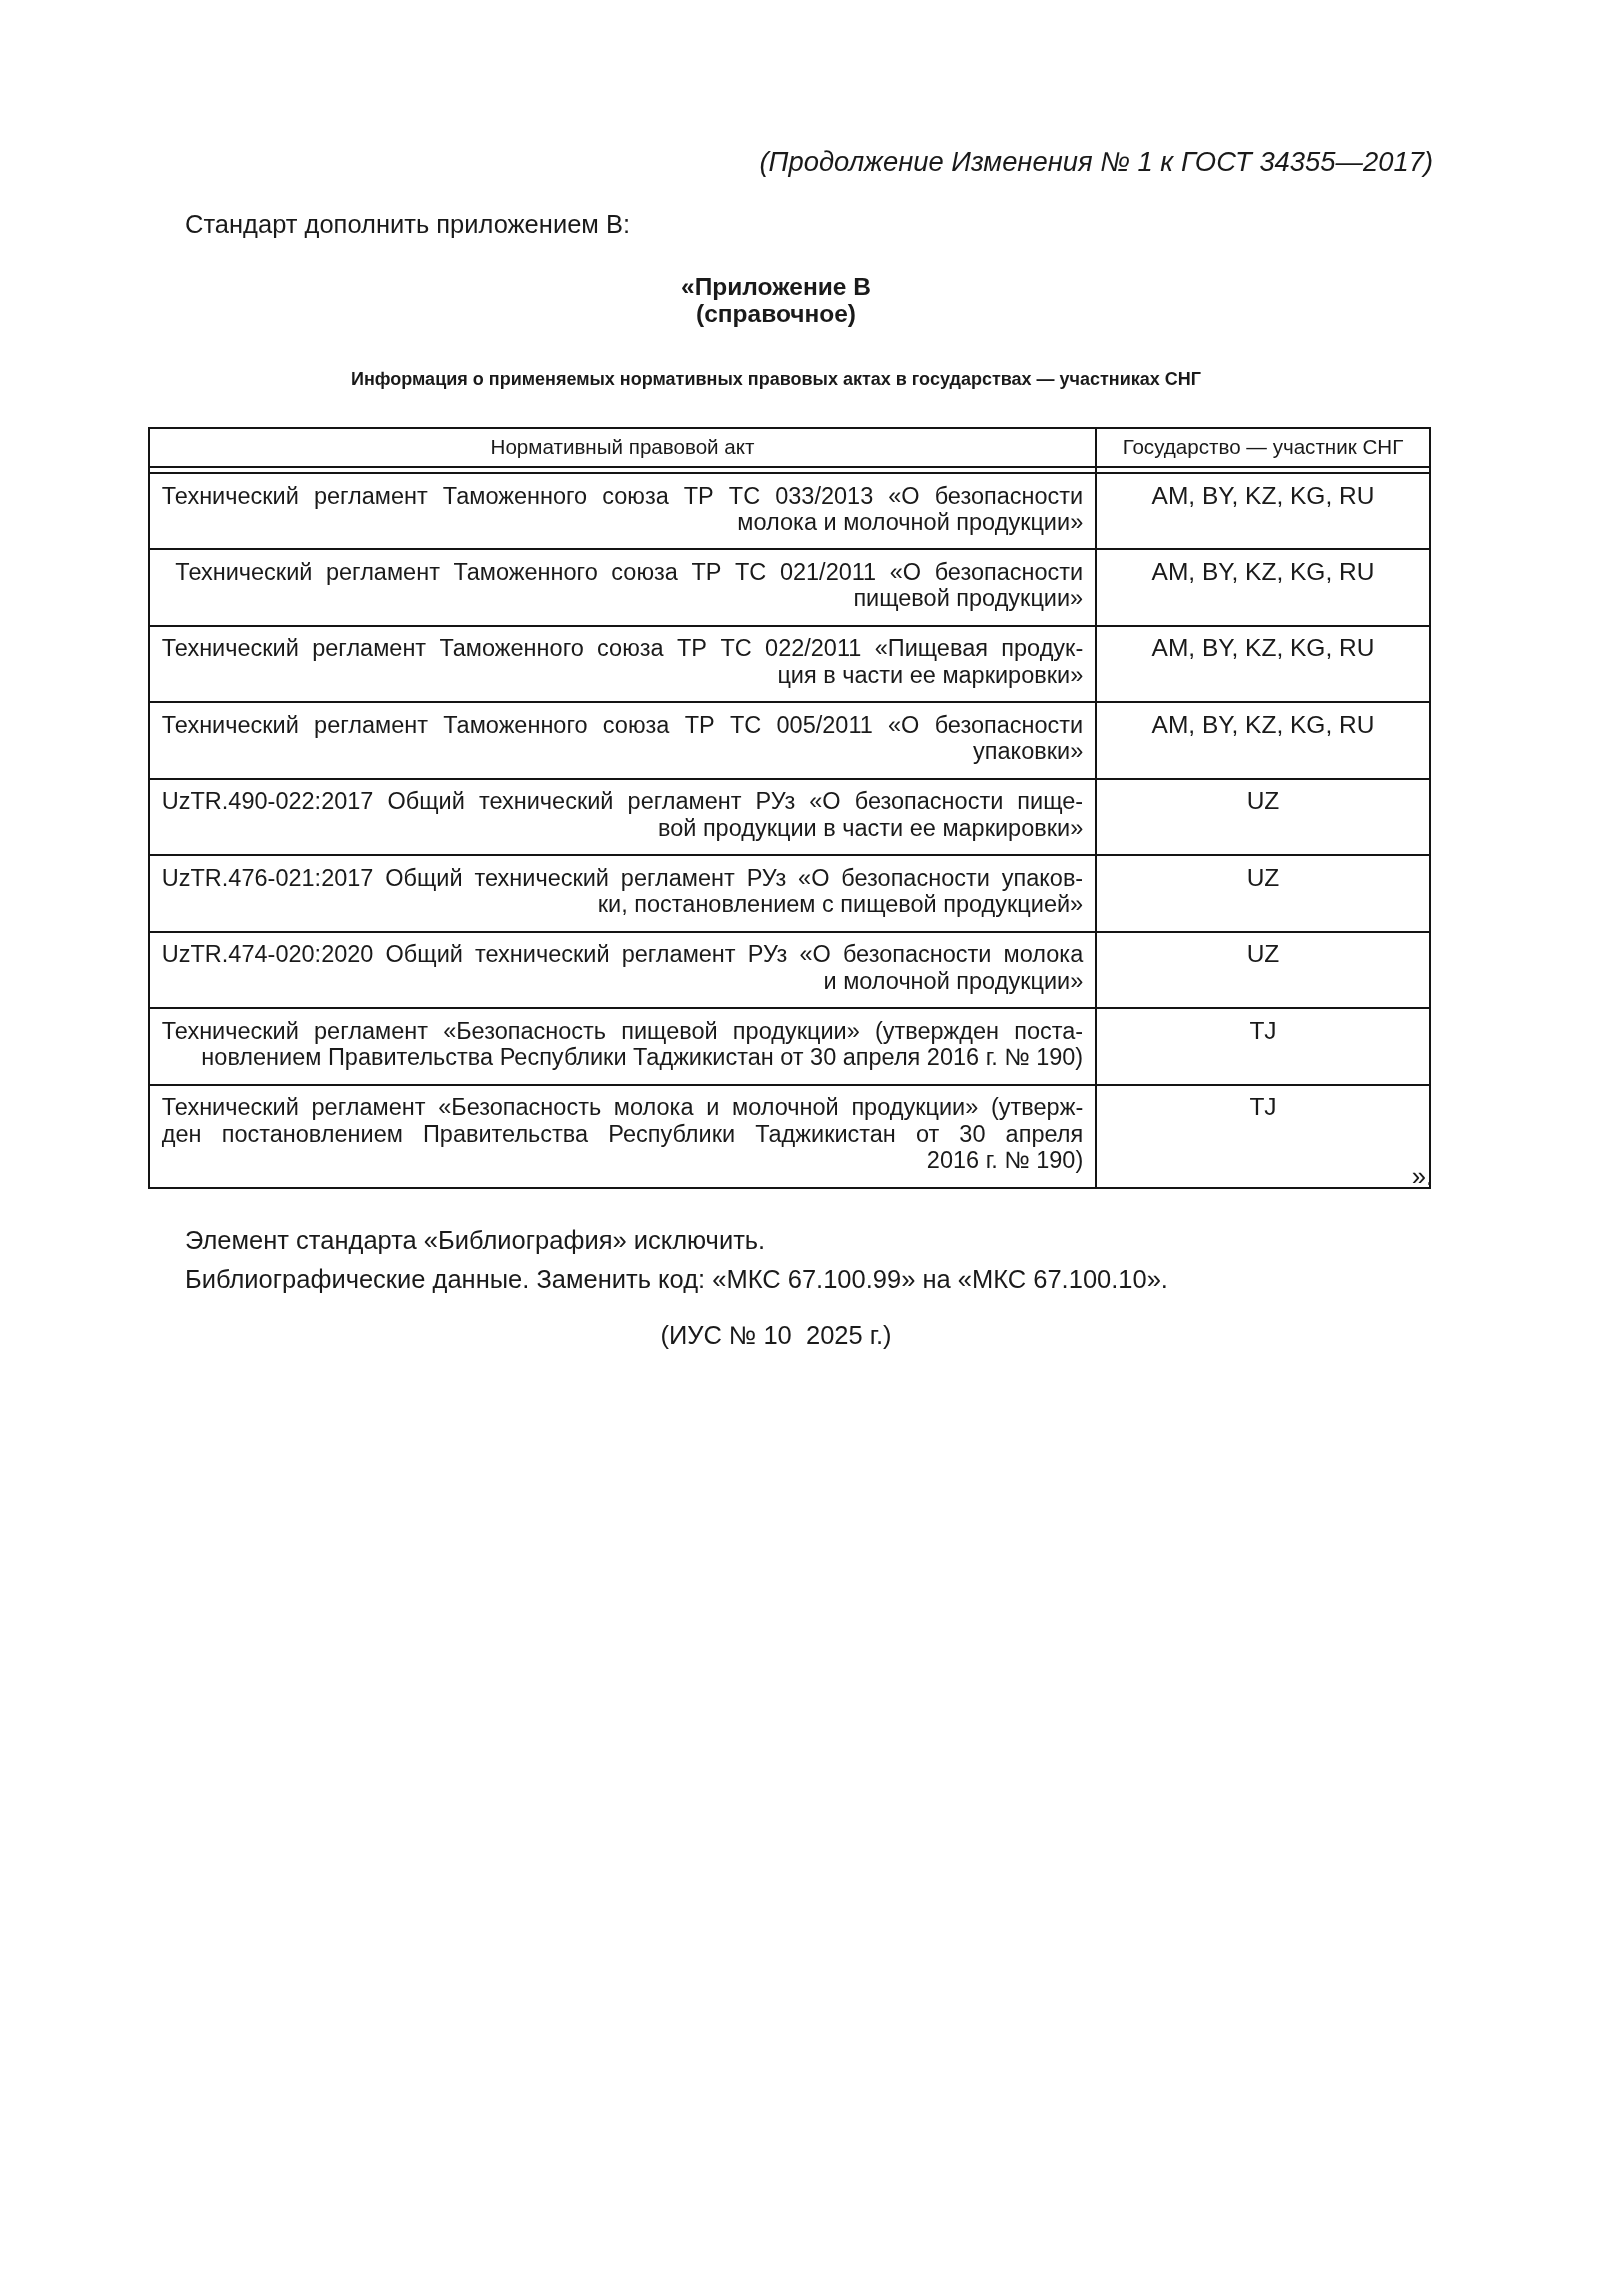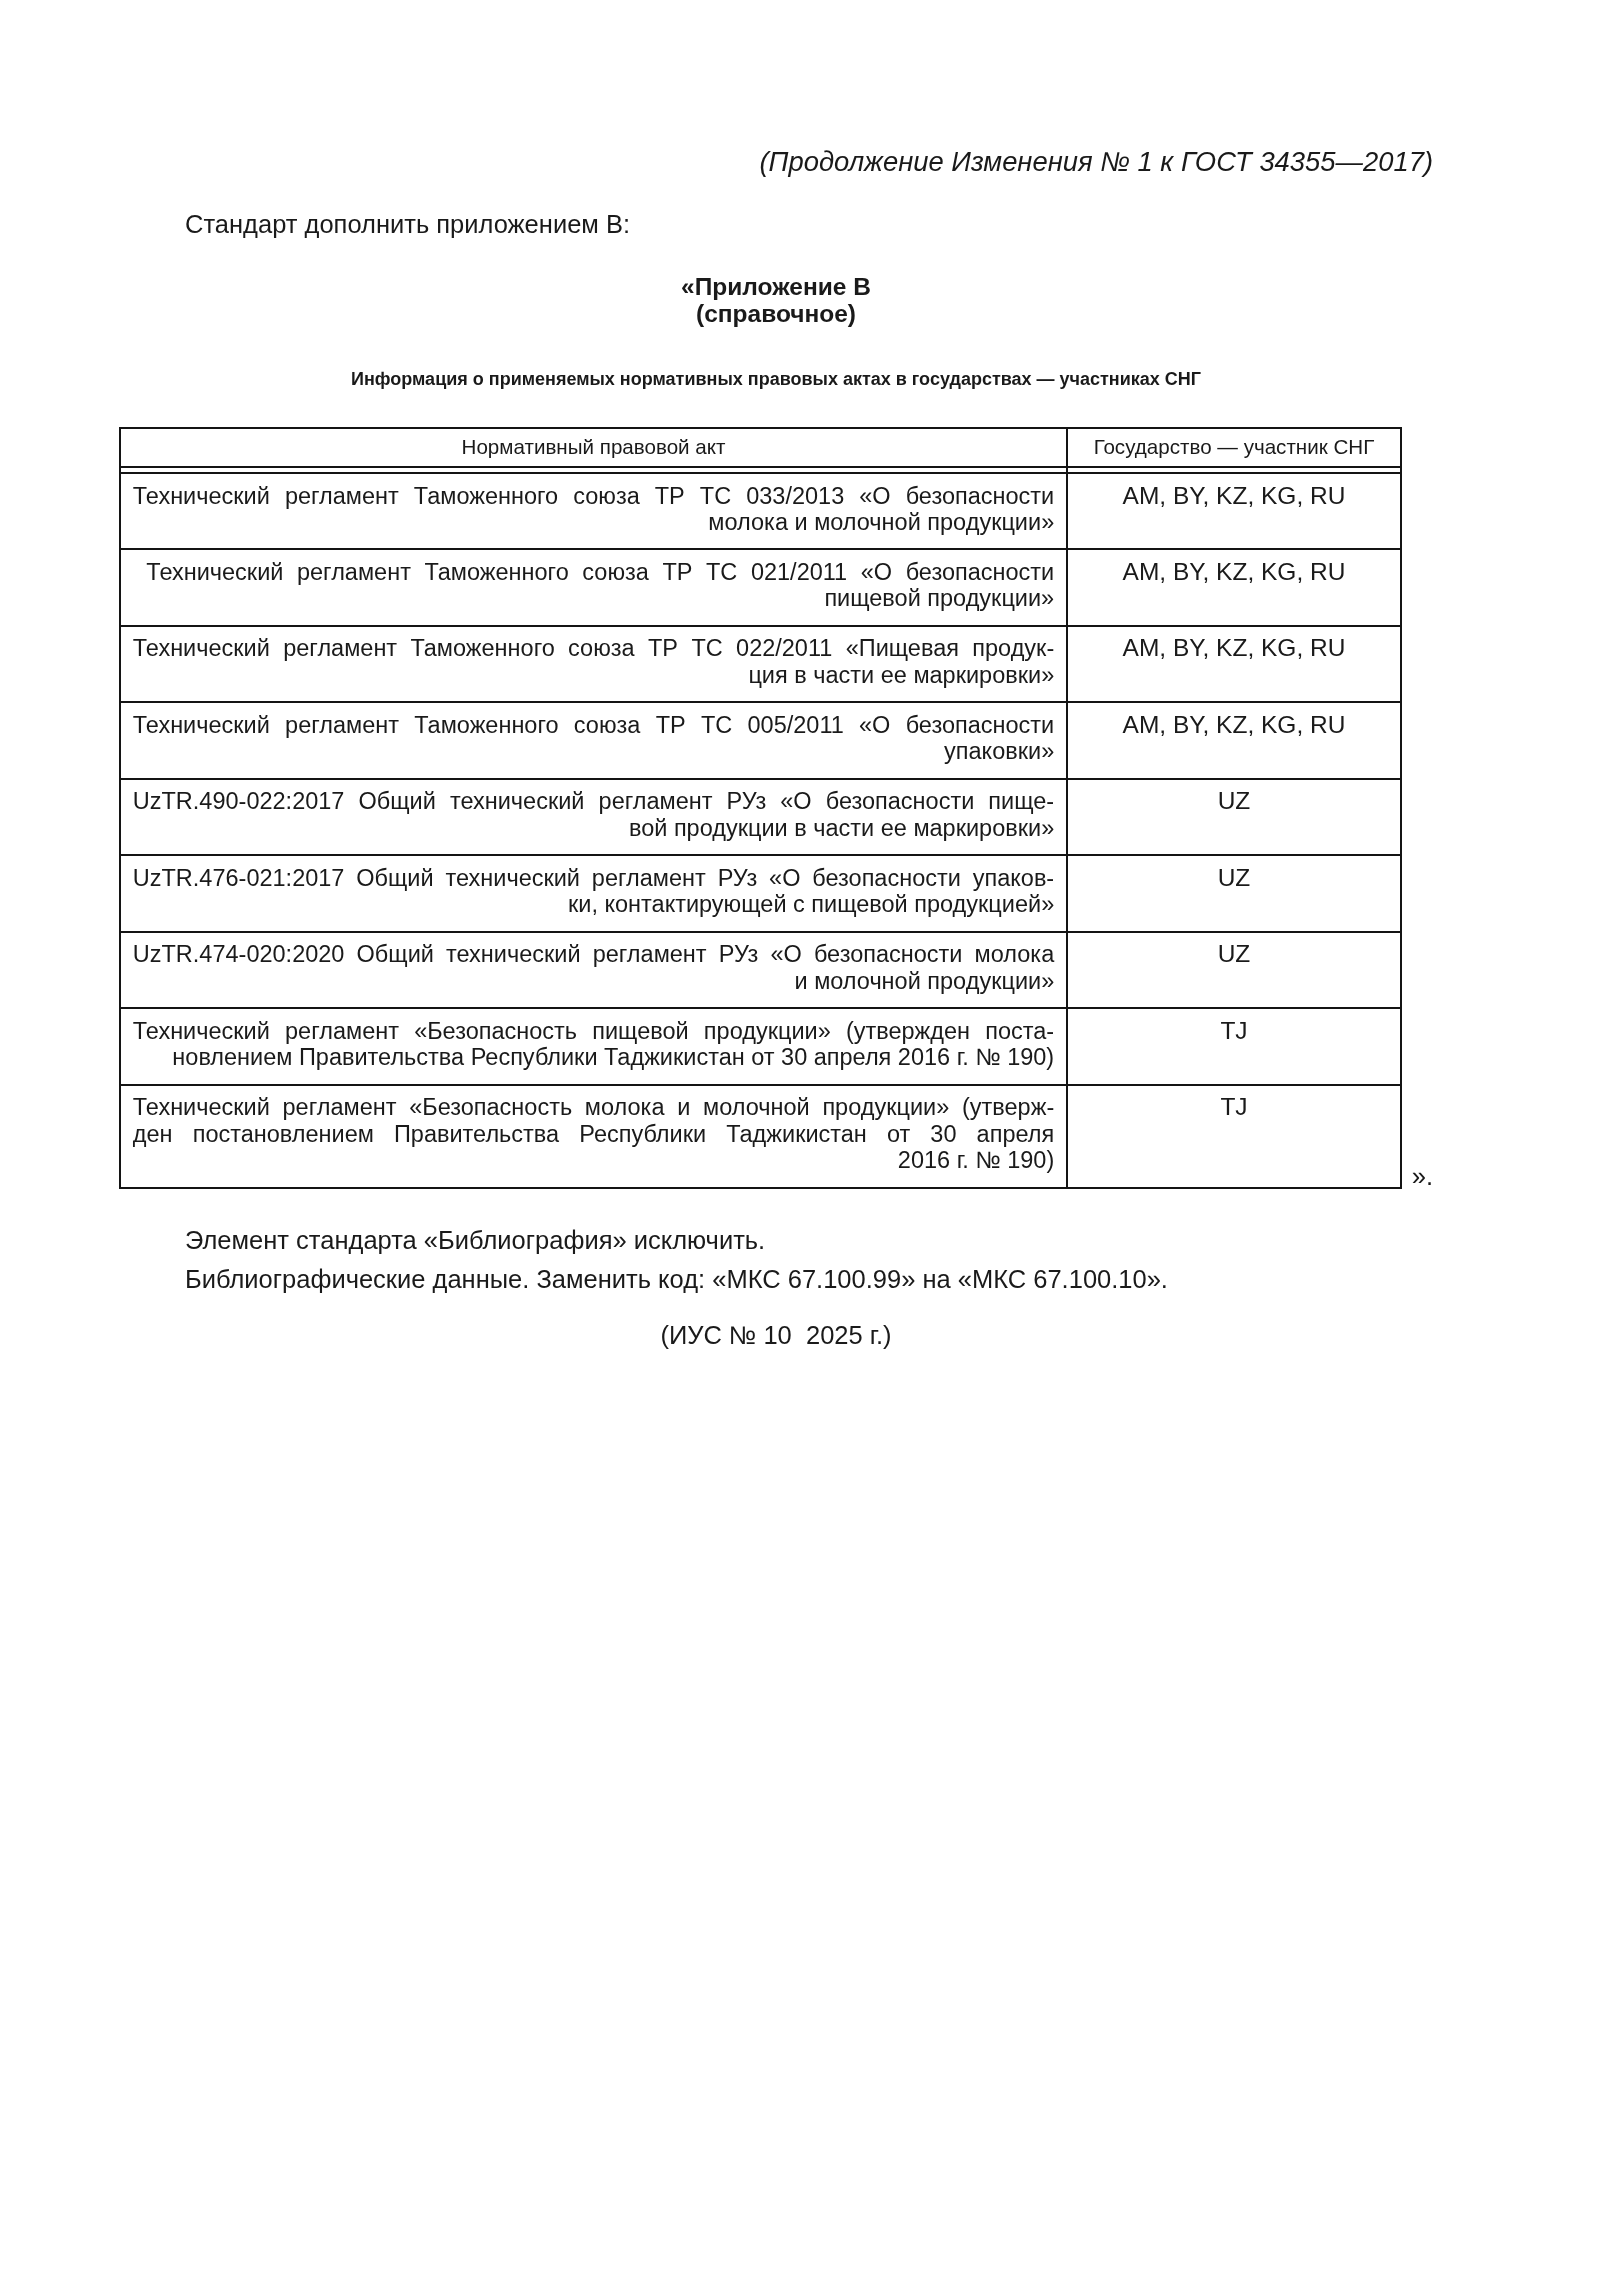--- a/index.html
+++ b/index.html
@@ -45,20 +45,21 @@
     font-weight:bold;
     font-size:18px;
     line-height:29px;
   }
   table.reg-table{
     margin-top:33px;
     width:1281px;
     border-collapse:collapse;
     border:2.9px solid var(--line);
     table-layout:fixed;
+    margin-left:29px;
   }
   .reg-table col.c1{width:947px;}
   .reg-table col.c2{width:334px;}
   .reg-table th{
     font-weight:normal;
     font-size:20.6px;
     height:37px;
     text-align:center;
     vertical-align:middle;
     padding:0 5.9px;
@@ -184,21 +185,21 @@
         <tr>
           <td class="act-cell">
             <div class="cl just">UzTR.490-022:2017 Общий технический регламент РУз «О безопасности пище-</div>
             <div class="cl">вой продукции в части ее маркировки»</div>
           </td>
           <td class="country-cell">UZ</td>
         </tr>
         <tr>
           <td class="act-cell">
             <div class="cl just">UzTR.476-021:2017 Общий технический регламент РУз «О безопасности упаков-</div>
-            <div class="cl">ки, контактирующей с пищевой продукцией»</div>
+            <div class="cl">ки, постановлением с пищевой продукцией»</div>
           </td>
           <td class="country-cell">UZ</td>
         </tr>
         <tr>
           <td class="act-cell">
             <div class="cl just">UzTR.474-020:2020 Общий технический регламент РУз «О безопасности молока</div>
             <div class="cl">и молочной продукции»</div>
           </td>
           <td class="country-cell">UZ</td>
         </tr>

